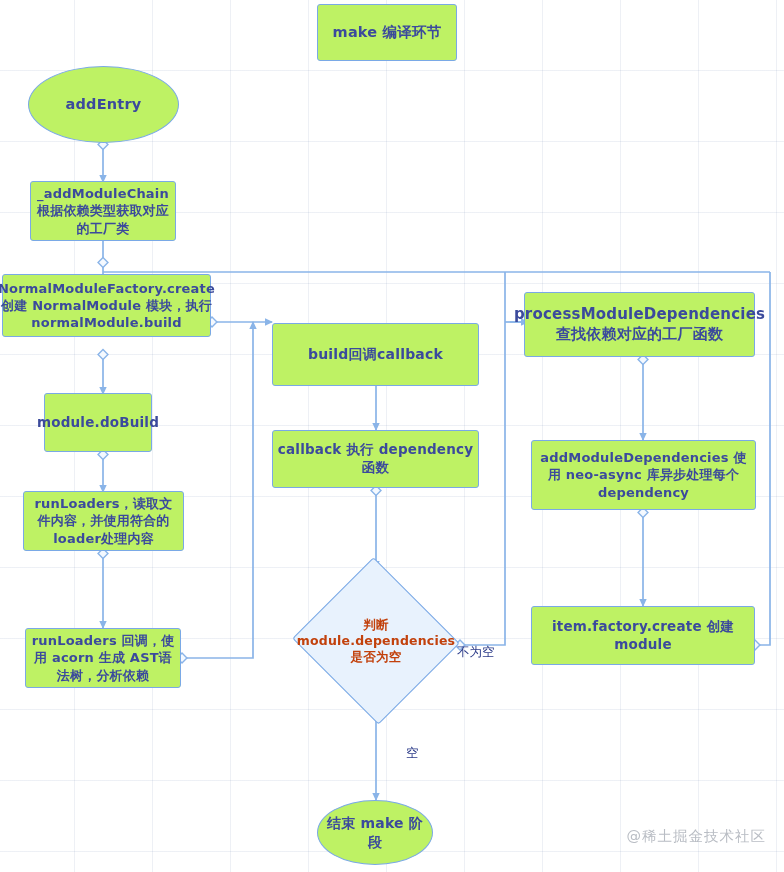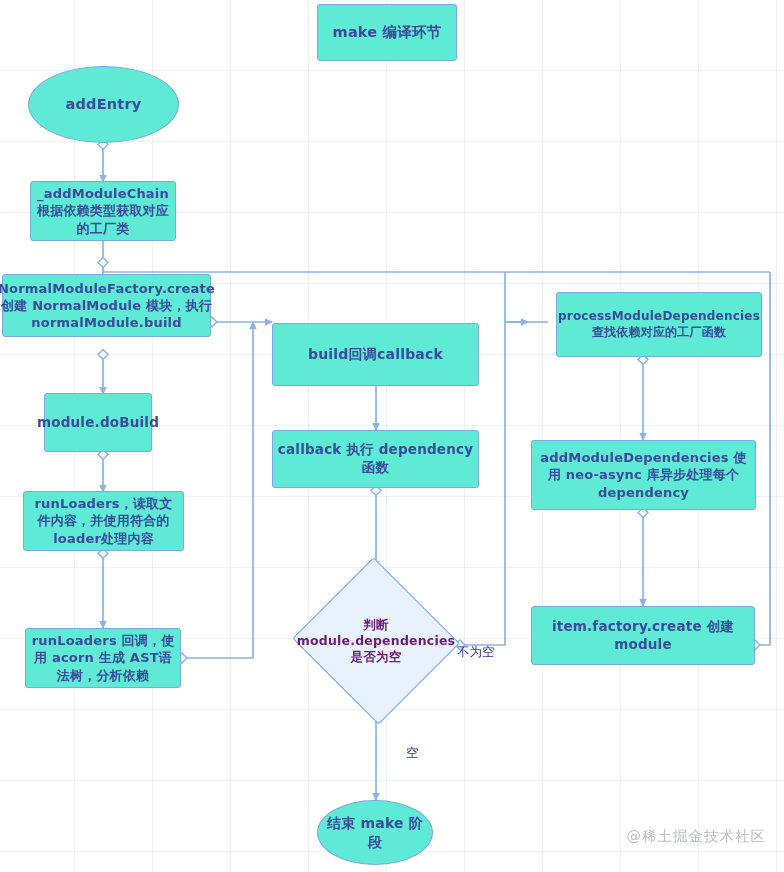--- a/index.html
+++ b/index.html
@@ -23,35 +23,35 @@
   }
   #stage{position:absolute;left:0;top:0;width:784px;height:872px;}
   svg#edges{position:absolute;left:0;top:0;width:784px;height:872px;}
 
   .node{
     position:absolute;
     box-sizing:border-box;
     display:flex;align-items:center;justify-content:center;
     text-align:center;
     color:#3b4a9c;
-    background:#5eead4;
+    background:#bef264;
     border:1.4px solid #7aa9e6;
     font-weight:bold;
     letter-spacing:.2px;
     line-height:1.32;
     border-radius:3px;
     padding:2px 4px;
   }
   .node.ellipse{border-radius:50%;}
   .node.diamond{
     background:transparent;border:none;padding:0;
   }
   .diamond .dtext{
     position:relative;z-index:2;
-    color:#701a75;font-weight:bold;line-height:1.3;
+    color:#c2410c;font-weight:bold;line-height:1.3;
   }
   .diamond .dshape{
     position:absolute;left:50%;top:50%;
     width:70.7%;height:70.7%;
     transform:translate(-50%,-50%) rotate(45deg);
     background:#e8f2fd;border:1.4px solid #7aa9e6;
     z-index:1;border-radius:3px;
   }
   .edge-label{
     position:absolute;color:#2b3a88;font-weight:normal;
@@ -147,21 +147,21 @@
 
   <div class="node" id="n-buildcb" style="left:272px;top:291px;width:207px;height:63px;font-size:14px;margin-top:32px;">build回调callback</div>
 
   <div class="node" id="n-afterbuild" style="left:272px;top:430px;width:207px;height:58px;font-size:13.5px;">callback 执行 dependency 函数</div>
 
   <div class="node diamond" id="n-decision" style="left:291px;top:561px;width:170px;height:160px;font-size:12.5px;">
     <div class="dshape"></div>
     <div class="dtext">判断<br>module.dependencies<br>是否为空</div>
   </div>
 
-  <div class="node" id="n-pmd" style="left:556px;top:292px;width:206px;height:65px;font-size:12px;">processModuleDependencies<br>查找依赖对应的工厂函数</div>
+  <div class="node" id="n-pmd" style="left:524px;top:292px;width:231px;height:65px;font-size:15px;">processModuleDependencies<br>查找依赖对应的工厂函数</div>
 
   <div class="node" id="n-amd" style="left:531px;top:440px;width:225px;height:70px;font-size:13px;">addModuleDependencies 使用 neo-async 库异步处理每个 dependency</div>
 
   <div class="node" id="n-itemfactory" style="left:531px;top:606px;width:224px;height:59px;font-size:13.5px;">item.factory.create 创建 module</div>
 
   <div class="node ellipse" id="n-end" style="left:317px;top:800px;width:116px;height:65px;font-size:14px;">结束 make 阶段</div>
 
   <div class="edge-label" style="left:457px;top:644px;">不为空</div>
 
   <div class="edge-label" style="left:406px;top:745px;">空</div>

